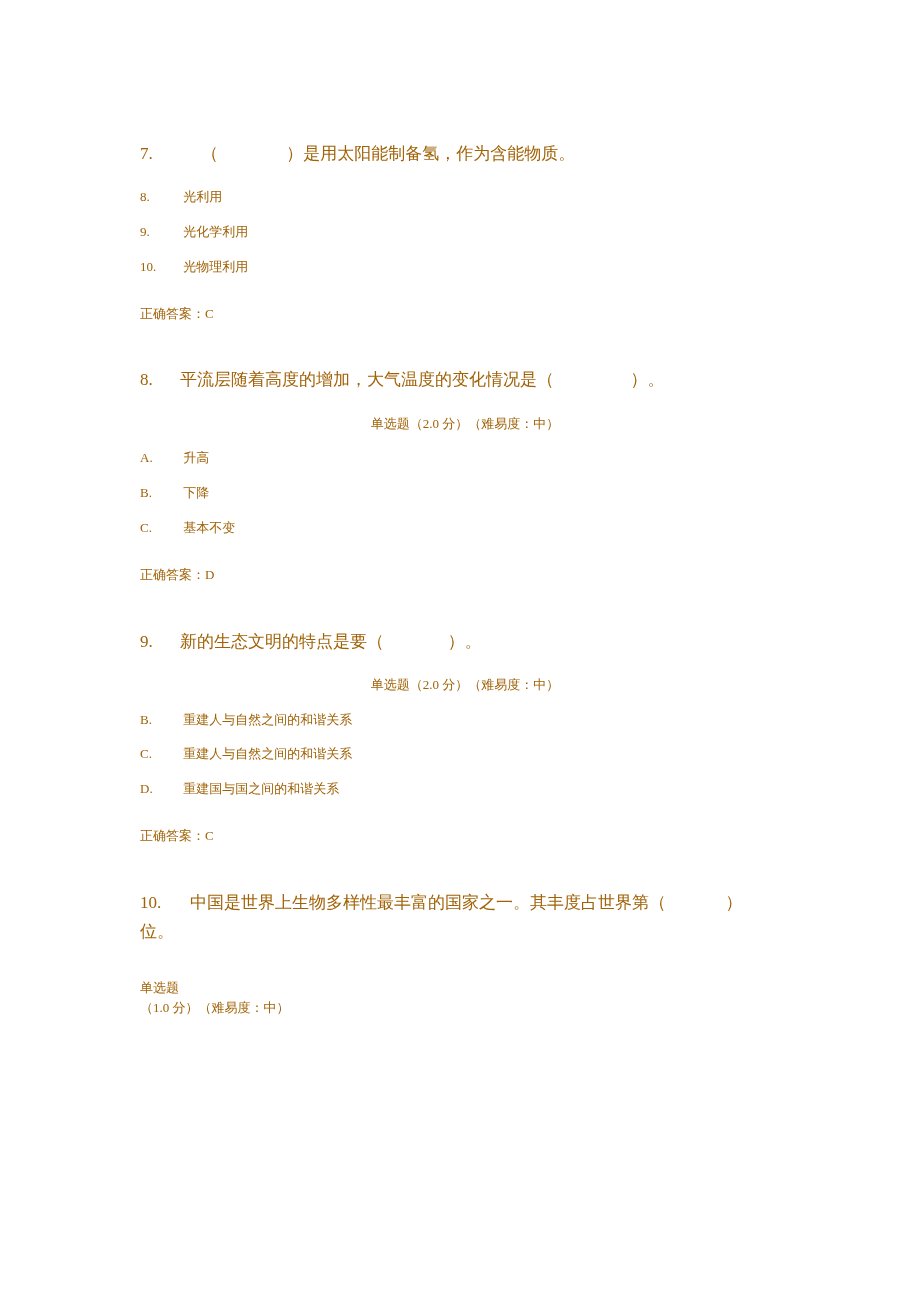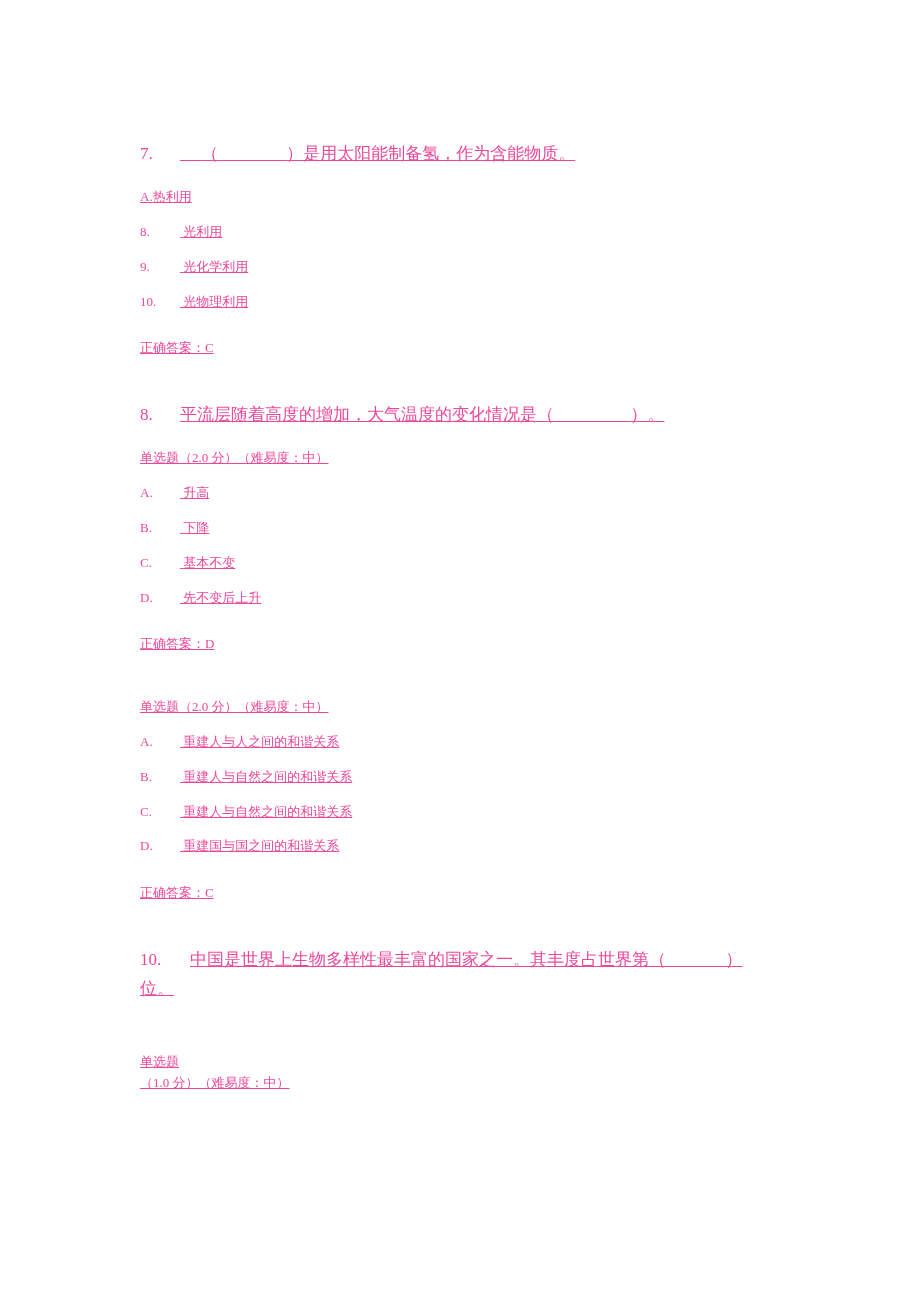--- a/index.html
+++ b/index.html
@@ -4,38 +4,38 @@
   <style>
     body {
       margin: 0;
       padding: 0;
       background: #ffffff;
       font-family: "SimSun", "宋体", serif;
       width: 920px;
     }
     .page {
       padding: 140px 130px 80px 140px;
-      color: #ec4899;
-      text-decoration: underline;
+      color: #a16207;
     }
     .question-stem {
       font-size: 17px;
       line-height: 1.6;
       margin-bottom: 20px;
     }
     .question-stem .num {
       display: inline-block;
       min-width: 40px;
     }
     .meta, .answer, .option {
       font-size: 13px;
       line-height: 1.6;
     }
     .meta {
       margin: 16px 0 14px 0;
+      text-align: center;
     }
     .option-a-text {
       margin-top: 16px;
       margin-bottom: 14px;
     }
     .option {
       margin-bottom: 14px;
     }
     .option .letter {
       display: inline-block;
@@ -47,35 +47,32 @@
       margin-bottom: 42px;
     }
     .q10-stem {
       font-size: 17px;
       line-height: 1.7;
       margin-top: 32px;
     }
     .q10-meta {
       font-size: 13px;
       line-height: 1.6;
-      margin-top: 48px;
+      margin-top: 31px;
     }
   </style>
 </head>
 <body>
 
 <div class="page">
 
   <div>
     <div class="question-stem">
       <span class="num">7.</span>
       &nbsp;&nbsp;&nbsp;&nbsp;<span>（</span>&nbsp;&nbsp;&nbsp;&nbsp;&nbsp;&nbsp;&nbsp;&nbsp;&nbsp;&nbsp;&nbsp;&nbsp;&nbsp;&nbsp;&nbsp;&nbsp;<span>）是用太阳能制备氢，作为含能物质。</span>
-    </div>
-    <div class="option option-a-text">
-      <span>A.</span><span>热利用</span>
     </div>
     <div class="option">
       <span class="letter">8.</span>
       <span>光利用</span>
     </div>
     <div class="option">
       <span class="letter">9.</span>
       <span>光化学利用</span>
     </div>
     <div class="option">
@@ -95,33 +92,28 @@
       <span>升高</span>
     </div>
     <div class="option">
       <span class="letter">B.</span>
       <span>下降</span>
     </div>
     <div class="option">
       <span class="letter">C.</span>
       <span>基本不变</span>
     </div>
-    <div class="option">
-      <span class="letter">D.</span>
-      <span>先不变后上升</span>
-    </div>
     <div class="answer">正确答案：D</div>
   </div>
 
   <div>
+    <div class="question-stem">
+      <span class="num">9.</span><span>新的生态文明的特点是要（</span>&nbsp;&nbsp;&nbsp;&nbsp;&nbsp;&nbsp;&nbsp;&nbsp;&nbsp;&nbsp;&nbsp;&nbsp;&nbsp;&nbsp;&nbsp;<span>）。</span>
+    </div>
     <div class="meta">单选题（2.0 分）（难易度：中）</div>
-    <div class="option">
-      <span class="letter">A.</span>
-      <span>重建人与人之间的和谐关系</span>
-    </div>
     <div class="option">
       <span class="letter">B.</span>
       <span>重建人与自然之间的和谐关系</span>
     </div>
     <div class="option">
       <span class="letter">C.</span>
       <span>重建人与自然之间的和谐关系</span>
     </div>
     <div class="option">
       <span class="letter">D.</span>

